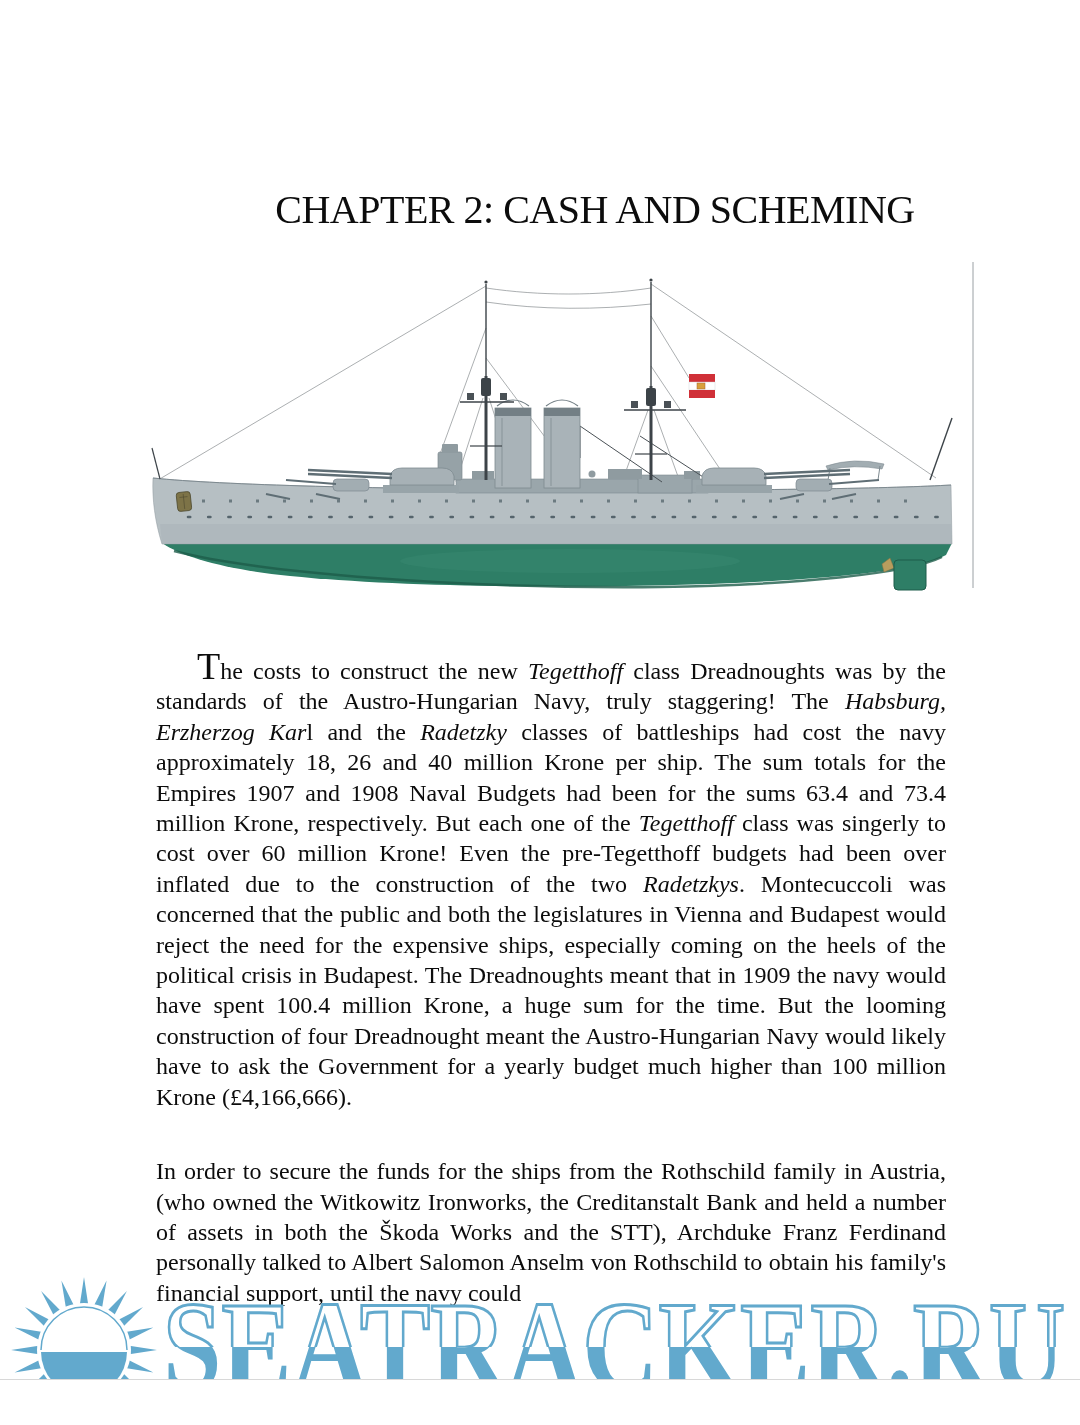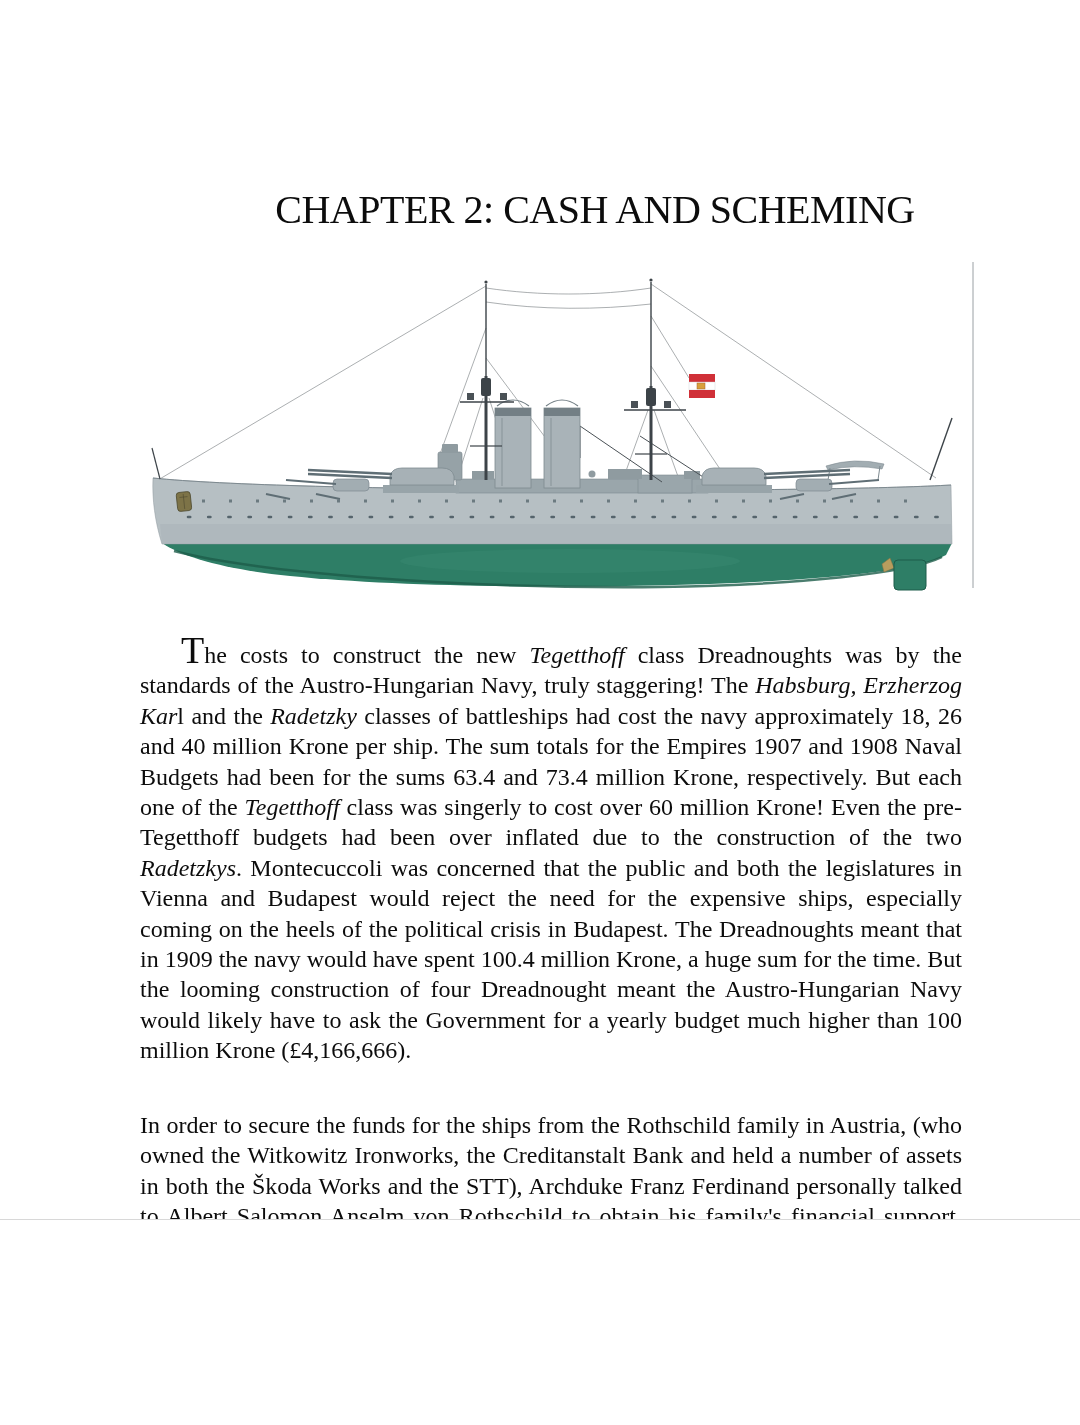--- a/index.html
+++ b/index.html
@@ -1,18 +1,18 @@
 <!DOCTYPE html>
 <html><head>
 <meta charset="utf-8">
 <style>
   html,body{margin:0;padding:0;background:#ffffff;}
   .page{
     position:relative;
-    width:1080px;height:1220px;
+    width:1080px;height:1380px;
     background:#ffffff;
     overflow:hidden;
     font-family:"Liberation Serif","DejaVu Serif",serif;
     color:#0c0c0c;
   }
   .chapter-title{
     position:absolute;
     top:186px;left:55px;width:1080px;
     text-align:center;
     font-size:40px;
@@ -23,21 +23,21 @@
     position:absolute;
     left:140px;top:258px;
     width:840px;height:337px;
   }
   .content{
     position:absolute;
     left:140px;top:640px;
     width:822px;
   }
   .content p{
-    margin:0;
+    margin:16px;
     font-size:24px;
     line-height:30.4px;
     text-align:justify;
     text-justify:inter-word;
   }
   .content p.para-2{margin-top:44px;}
   .content p.para-1{text-indent:41px;}
   .dropcap{
     font-size:38px;
     line-height:0;

